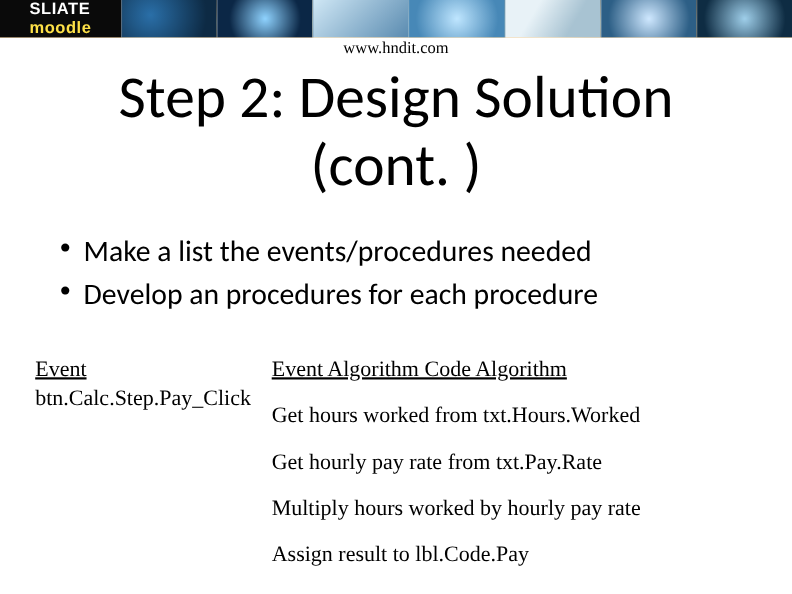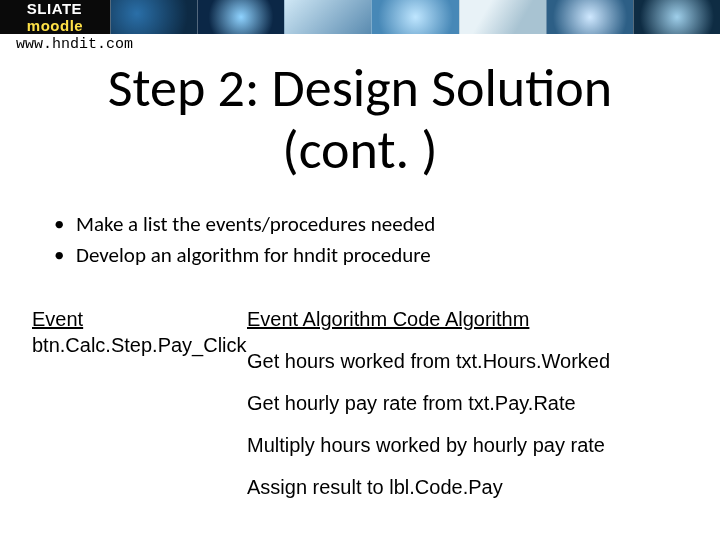--- a/index.html
+++ b/index.html
@@ -48,58 +48,58 @@
   }
   .thumb:nth-child(1){ background: radial-gradient(circle at 30% 40%, #2a6fa8 0%, #0d2a44 80%); }
   .thumb:nth-child(2){ background: radial-gradient(circle at 50% 50%, #8fd3ff 0%, #0b2746 70%); }
   .thumb:nth-child(3){ background: linear-gradient(135deg,#cfe7f5,#5a8bb0); }
   .thumb:nth-child(4){ background: radial-gradient(circle at 50% 50%, #bfe6ff 0%, #4788b7 80%); }
   .thumb:nth-child(5){ background: linear-gradient(120deg,#e8f2f7 30%,#a8c3d2 70%); }
   .thumb:nth-child(6){ background: radial-gradient(circle at 50% 50%, #cfe8ff 0%, #2d5f86 80%); }
   .thumb:nth-child(7){ background: radial-gradient(circle at 50% 50%, #9fcfea 0%, #0e2c43 80%); }
 
   .url {
-    text-align: left;
-    font-family: Liberation Mono, monospace;
+    text-align: center;
+    font-family: Liberation Serif, serif;
     font-size: 15px;
     color: #000;
     padding: 2px 16px 0 16px;
   }
   .title {
     font-family: Calibri, "Segoe UI", Arial, sans-serif;
     font-size: 54px;
     font-weight: 400;
     color: #000;
     text-align: center;
     margin: 4px 40px 28px 40px;
     line-height: 1.15;
   }
   .bullets {
     margin: 0 0 36px 54px;
     padding: 0;
     list-style: none;
   }
   .bullets li {
-    font-size: 21px;
+    font-size: 27px;
     line-height: 1.45;
     color: #000;
     position: relative;
     padding-left: 22px;
   }
   .bullets li::before {
     content: "•";
     position: absolute;
     left: 0;
     top: 0;
     color: #000;
     font-size: 21px;
   }
   .event-table {
     margin: 0 40px 0 32px;
-    font-family: Liberation Sans, sans-serif;
+    font-family: Liberation Serif, serif;
     font-size: 20px;
     line-height: 1.3;
   }
   .event-table table {
     border-collapse: collapse;
     width: 100%;
   }
   .event-table td {
     vertical-align: top;
     padding: 0;
@@ -130,21 +130,21 @@
     <div class="thumb"></div>
   </div>
 </div>
 
 <div class="url">www.hndit.com</div>
 
 <div class="title">Step 2:  Design Solution (cont. )</div>
 
 <ul class="bullets">
   <li>Make a list the events/procedures needed</li>
-  <li>Develop an algorithm for hndit procedure</li>
+  <li>Develop an procedures for each procedure</li>
 </ul>
 
 <div class="event-table">
   <table>
     <tbody>
         <tr>
       <td class="col-event"><span class="underlined">Event</span></td>
       <td class="col-algo"><span class="underlined">Event Algorithm Code Algorithm</span></td>
     </tr>
     <tr>

